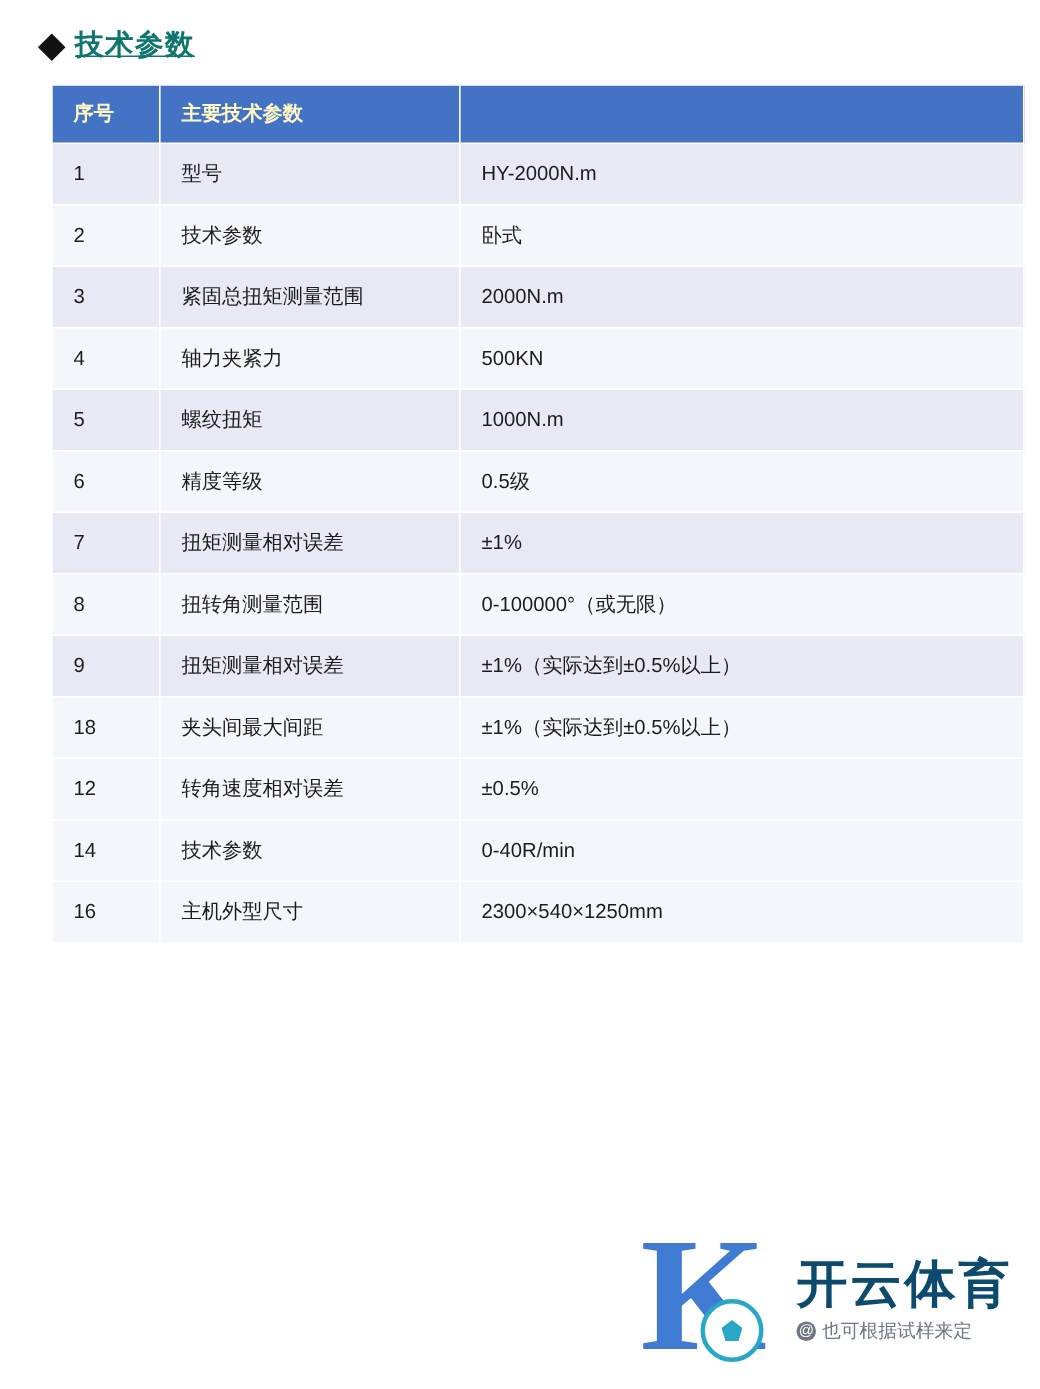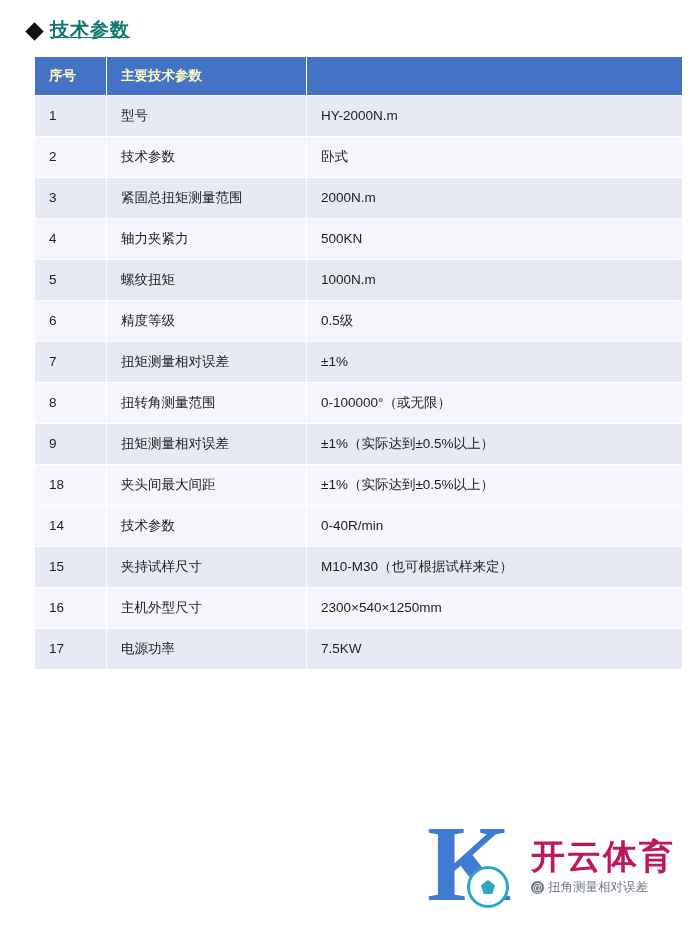--- a/index.html
+++ b/index.html
@@ -130,21 +130,21 @@
   .wm-right {
     display: flex;
     flex-direction: column;
     align-items: flex-start;
     justify-content: flex-end;
     padding-bottom: 6px;
   }
   .wm-text {
     font-size: 34px;
     font-weight: bold;
-    color: #be185d;
+    color: #0c4a6e;
     letter-spacing: 2px;
     line-height: 1;
   }
   .wm-sub {
     margin-top: 6px;
     font-size: 12.5px;
     color: #6d7684;
     display: flex;
     align-items: center;
     gap: 4px;
@@ -229,49 +229,44 @@
         <td class="num">9</td>
         <td class="name">扭矩测量相对误差</td>
         <td class="val">±1%（实际达到±0.5%以上）</td>
       </tr>
       <tr class="even">
         <td class="num">18</td>
         <td class="name">夹头间最大间距</td>
         <td class="val">±1%（实际达到±0.5%以上）</td>
       </tr>
       <tr class="even">
+        <td class="num">12</td>
+        <td class="name">转角速度相对误差</td>
+        <td class="val">±0.5%</td>
+      </tr>
+      <tr class="even">
         <td class="num">14</td>
         <td class="name">技术参数</td>
         <td class="val">0-40R/min</td>
       </tr>
-      <tr class="odd">
-        <td class="num">15</td>
-        <td class="name">夹持试样尺寸</td>
-        <td class="val">M10-M30（也可根据试样来定）</td>
-      </tr>
       <tr class="even">
         <td class="num">16</td>
         <td class="name">主机外型尺寸</td>
         <td class="val">2300×540×1250mm</td>
-      </tr>
-      <tr class="odd">
-        <td class="num">17</td>
-        <td class="name">电源功率</td>
-        <td class="val">7.5KW</td>
       </tr>
     </tbody>
   </table>
 
   <div class="watermark">
     <div class="wm-k">
       <span class="kglyph">K</span>
       <span class="wm-ball"></span>
     </div>
     <div class="wm-right">
       <div class="wm-text">开云体育</div>
       <div class="wm-sub">
         <span class="wb">@</span>
-        <span>扭角测量相对误差</span>
+        <span>也可根据试样来定</span>
       </div>
     </div>
   </div>
 
 </div>
 
 </body></html>

